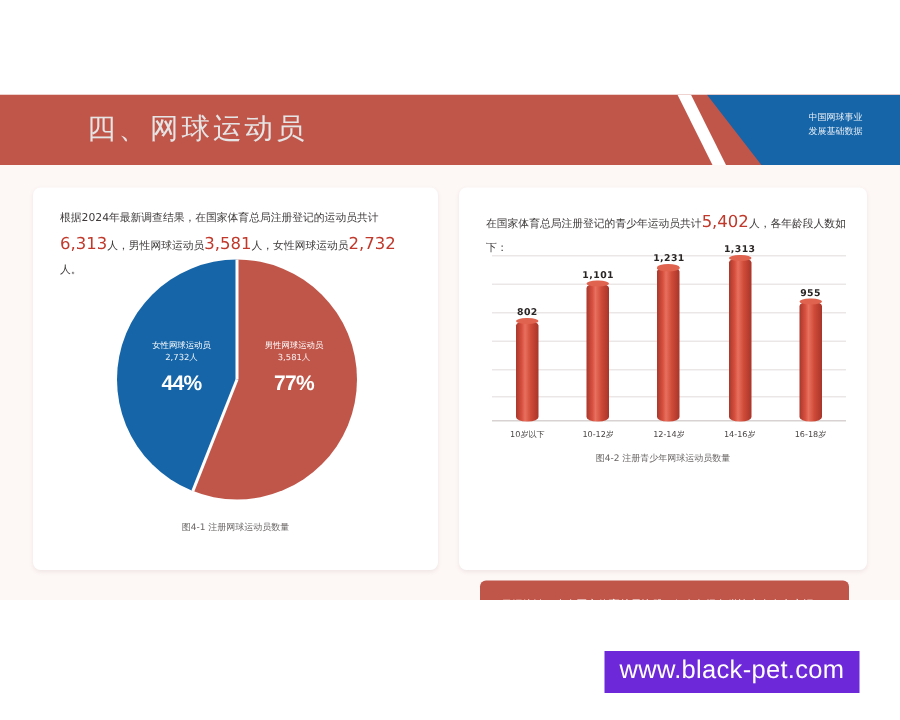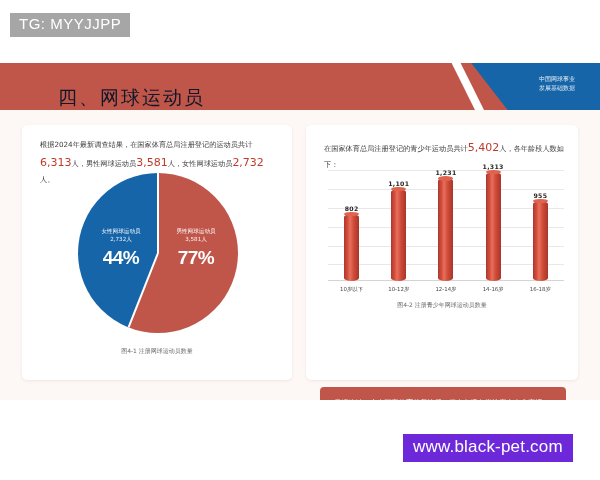--- a/index.html
+++ b/index.html
@@ -27,23 +27,22 @@
   }
 
   
   .header-band {
     position: absolute; left: 0; top: 0; width: 600px; height: 47px;
     background: #c0564a;
     overflow: hidden;
   }
   .header-title {
     position: absolute; left: 58px; top: 10px;
-    color: #0f172a; font-size: 19px; letter-spacing: 2px;
-    font-family: "DejaVu Sans", sans-serif;
-    margin-top: 12px;
+    color: #e5e5e5; font-size: 19px; letter-spacing: 2px;
+    font-family: "DejaVu Sans", sans-serif;
   }
   .header-blue {
     position: absolute; right: 0; top: 0; width: 140px; height: 47px;
     background: #1565a8;
     clip-path: polygon(34% 100%, 100% 100%, 100% 0, 8% 0);
   }
   .header-white-sliver {
     position: absolute; right: 62px; top: 0; width: 90px; height: 47px;
     background: #ffffff;
     clip-path: polygon(30% 100%, 40% 100%, 14% 0, 4% 0);
@@ -83,21 +82,21 @@
     background: #ffffff; transform: translateX(-1px);
   }
   .pie-split.b {
     top: 50%; height: 50%;
     transform-origin: top center;
     transform: translateX(-1px) rotate(21.6deg);
   }
   .pie-label { position: absolute; text-align: center; color: #ffffff; }
   .pie-label .ttl { font-size: 5.6px; line-height: 1.5; font-family: "DejaVu Sans", sans-serif; }
   .pie-label .cnt { font-size: 5.6px; line-height: 1.7; opacity: .92; font-family: "DejaVu Sans", sans-serif; }
-  .pie-label .pct { font-size: 19px; font-weight: bold; margin-top: 2px; letter-spacing: -0.5px; }
+  .pie-label .pct { font-size: 14px; font-weight: bold; margin-top: 2px; letter-spacing: -0.5px; }
   .pie-label.left  { left: 8px;  top: 54px; width: 70px; }
   .pie-label.right { left: 82px; top: 54px; width: 72px; }
 
   .fig-caption {
     position: absolute; width: 100%; text-align: center;
     font-size: 6px; color: #6b6666; font-family: "DejaVu Sans", sans-serif;
   }
   .cap-left  { top: 222px; left: 0; }
   .cap-right { top: 176px; left: 0; }
 
@@ -156,21 +155,20 @@
     background: #6d28d9; color: #ffffff;
     font-size: 17px; padding: 3px 10px 5px 10px; line-height: 1.15;
     letter-spacing: 0.2px;
   }
 </style>
 </head>
 <body>
 
 <div class="page">
 
-  <div class="tg-watermark">TG: MYYJJPP</div>
 
   <div class="slide">
 
     <div class="header-band">
       <div class="header-blue"></div>
       <div class="header-white-sliver"></div>
       <div class="header-title">四、网球运动员</div>
       <div class="header-brand">
         <div>中国网球事业</div>
         <div>发展基础数据</div>

